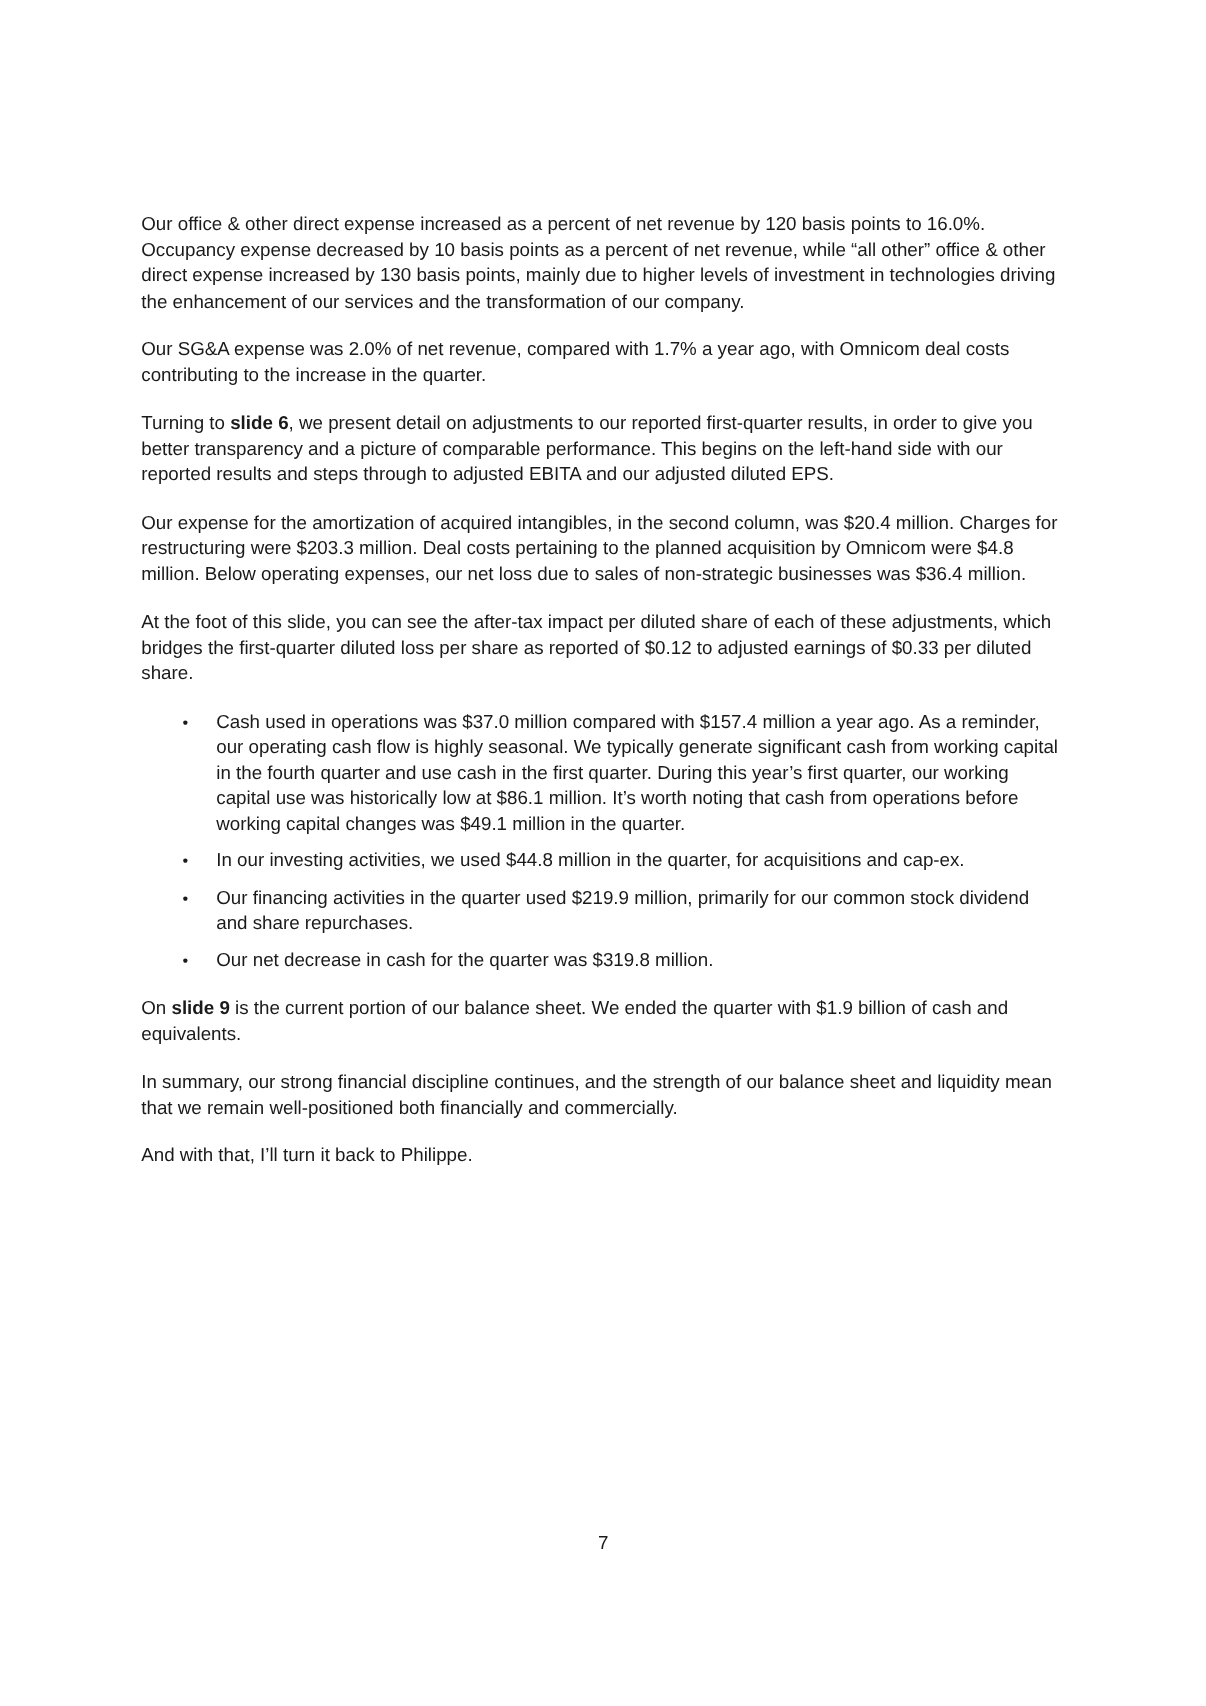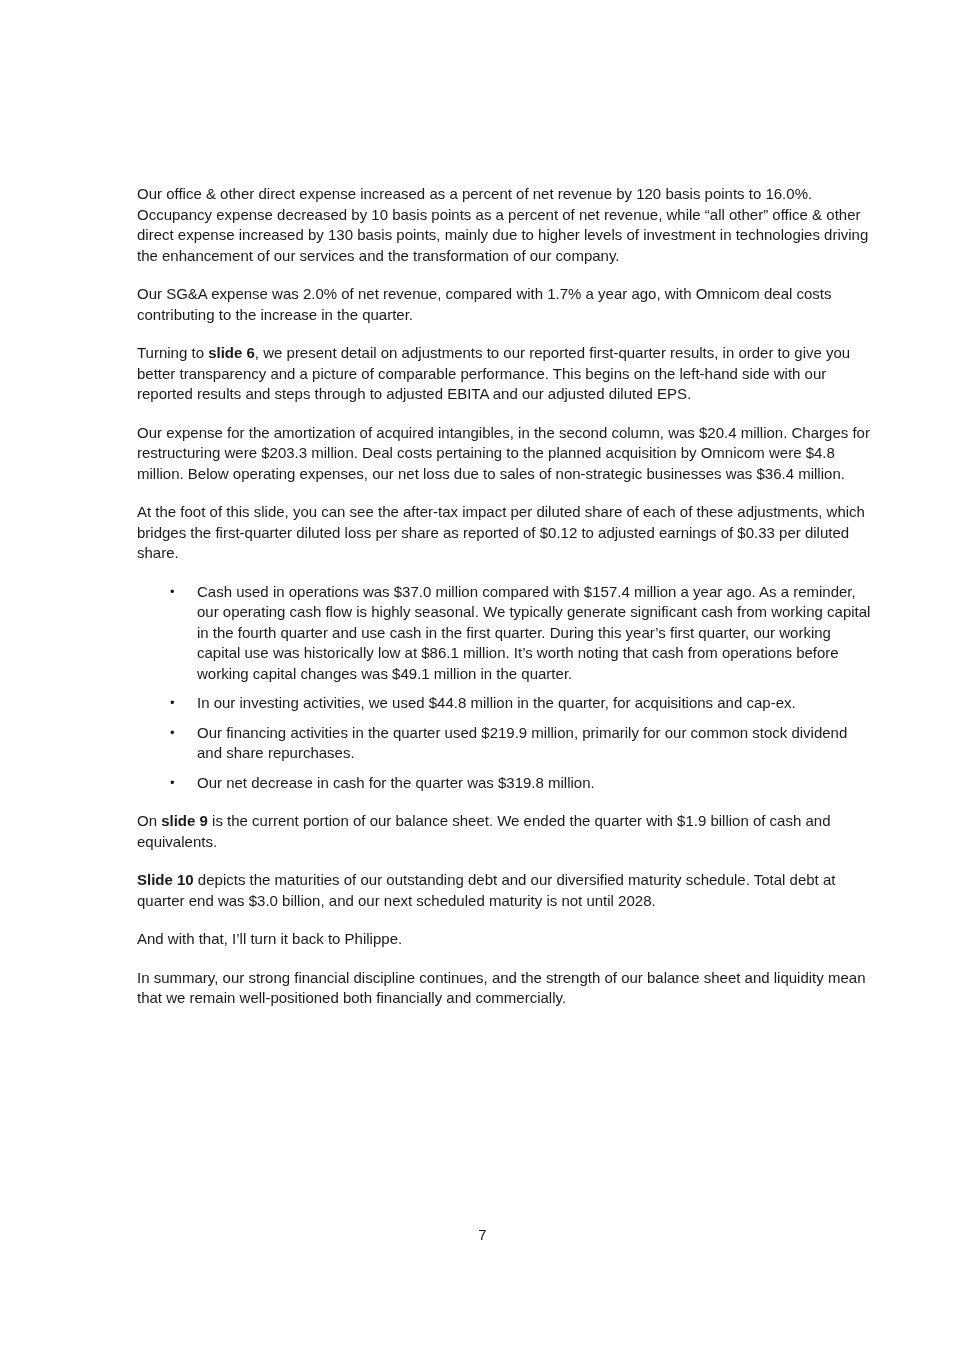--- a/index.html
+++ b/index.html
@@ -12,26 +12,25 @@
     width: 965px;
     height: 1365px;
     background: #ffffff;
     font-family: "Liberation Sans", "DejaVu Sans", sans-serif;
     color: #1a1a1a;
     overflow: hidden;
   }
   .content {
     position: absolute;
     left: 113px;
-    top: 184px;
+    top: 170px;
     width: 738px;
     font-size: 15px;
     line-height: 20.5px;
     text-align: left;
-    margin-left: 24px;
   }
   .content p {
     margin: 0 0 18px 0;
   }
   .content b {
     font-weight: bold;
   }
   ul.bullets {
     margin: 0 0 18px 0;
     padding: 0 0 0 60px;
@@ -78,22 +77,21 @@
 
     <ul class="bullets">
       <li><span class="bullet-marker">•</span><span>Cash used in operations was $37.0 million compared with $157.4 million a year ago. As a reminder, our operating cash flow is highly seasonal. We typically generate significant cash from working capital in the fourth quarter and use cash in the first quarter. During this year’s first quarter, our working capital use was historically low at $86.1 million. It’s worth noting that cash from operations before working capital changes was $49.1 million in the quarter.</span></li>
       <li><span class="bullet-marker">•</span><span>In our investing activities, we used $44.8 million in the quarter, for acquisitions and cap-ex.</span></li>
       <li><span class="bullet-marker">•</span><span>Our financing activities in the quarter used $219.9 million, primarily for our common stock dividend and share repurchases.</span></li>
       <li><span class="bullet-marker">•</span><span>Our net decrease in cash for the quarter was $319.8 million.</span></li>
     </ul>
 
     <p><span>On </span><b>slide 9</b><span> is the current portion of our balance sheet. We ended the quarter with $1.9 billion of cash and equivalents.</span></p>
 
-    <p><b>Slide 10</b><span> depicts the maturities of our outstanding debt and our diversified maturity schedule. Total debt at quarter end was $3.0 billion, and our next scheduled maturity is not until 2028.</span></p>
+
+    <p>In summary, our strong financial discipline continues, and the strength of our balance sheet and liquidity mean that we remain well-positioned both financially and commercially.</p>
 
     <p>And with that, I’ll turn it back to Philippe.</p>
-
-    <p>In summary, our strong financial discipline continues, and the strength of our balance sheet and liquidity mean that we remain well-positioned both financially and commercially.</p>
 
   </div>
 
   <div class="page-number">7</div>
 </div>
 
 </body></html>

